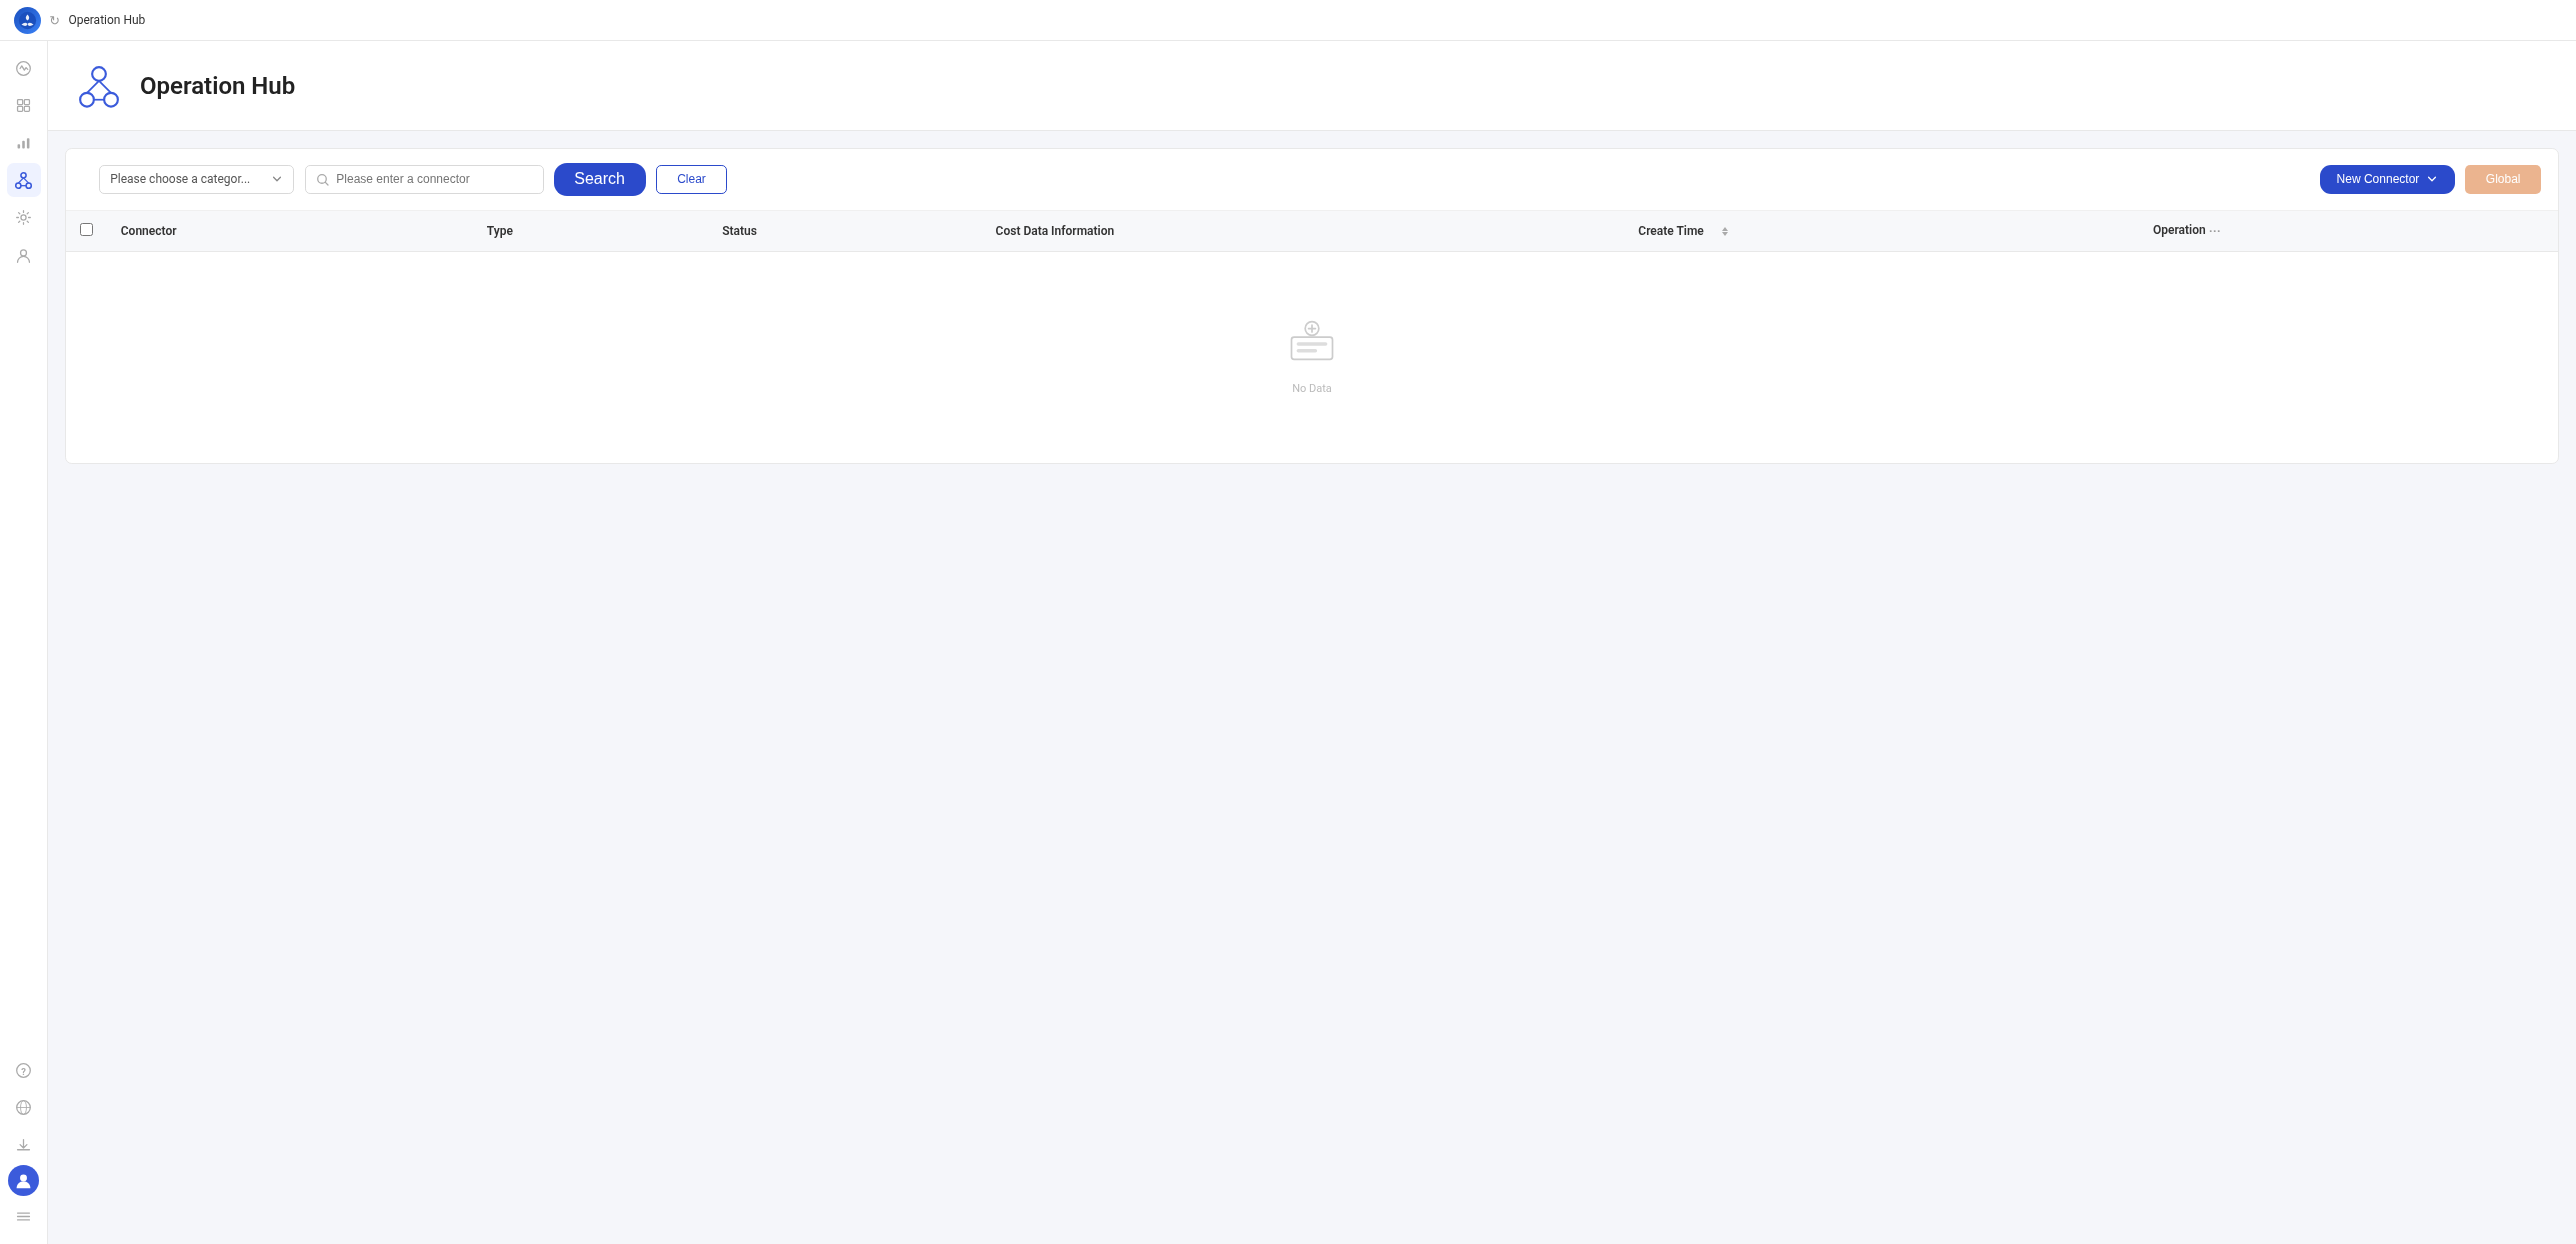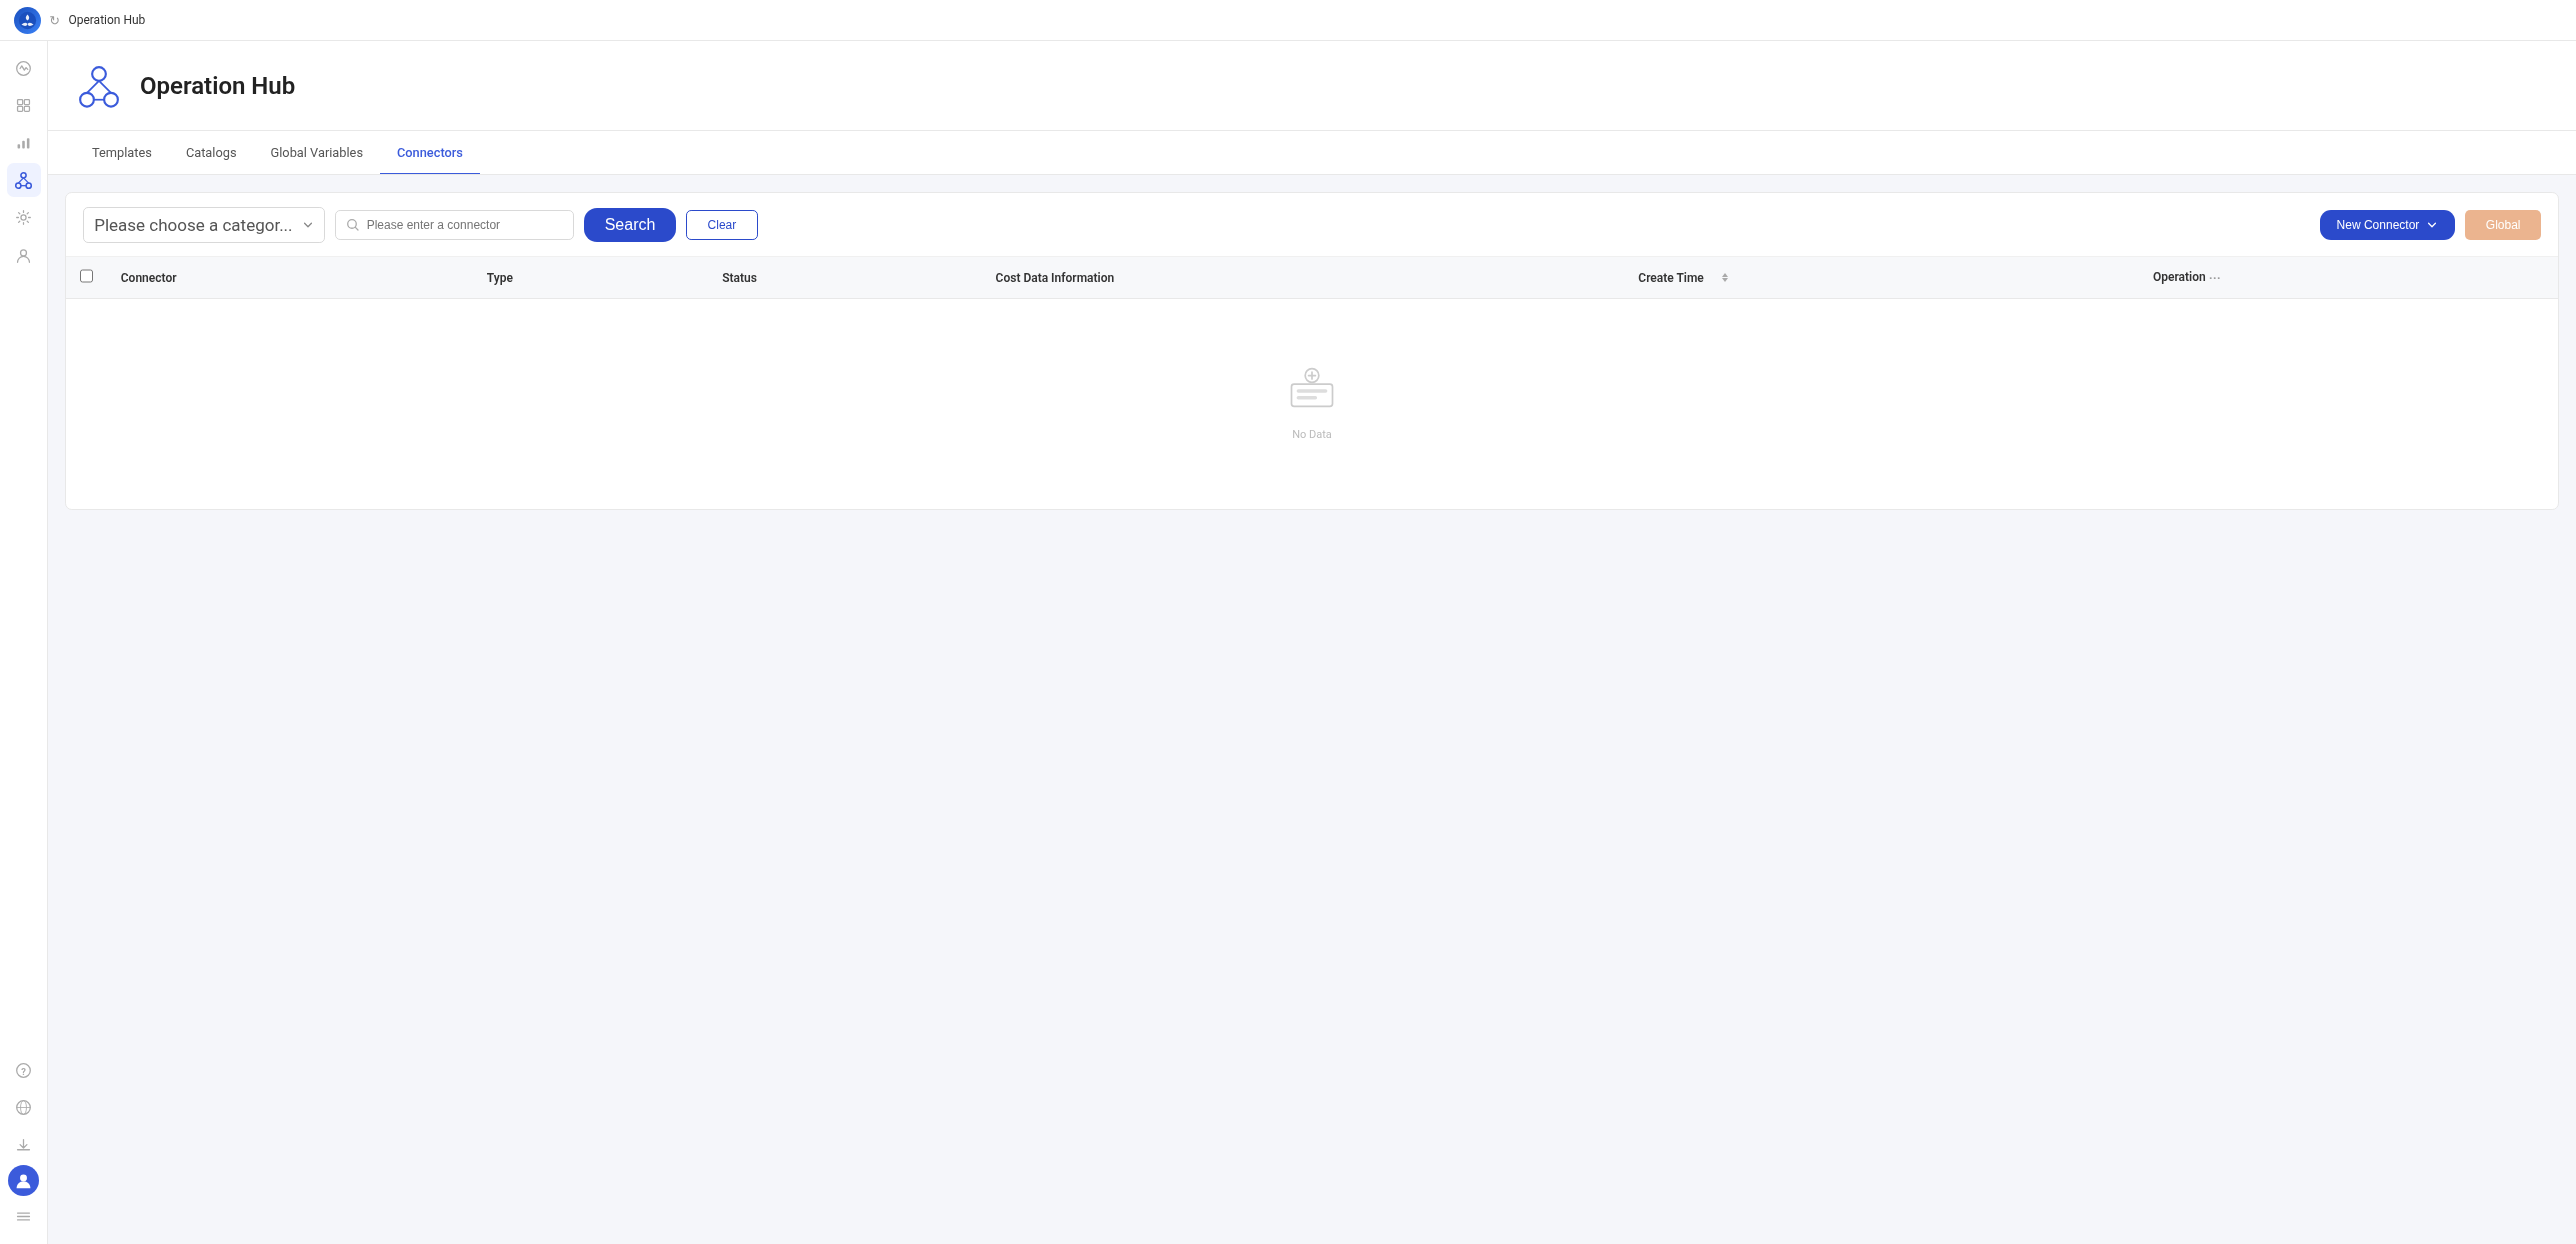--- a/index.html
+++ b/index.html
@@ -132,29 +132,30 @@
       border-bottom: 0.9px solid #f0f0f0;
     }
     .toolbar-right {
       margin-left: auto;
       display: flex;
       gap: 10.2px;
     }
     .category-select {
       display: flex;
       align-items: center;
-      gap: 9px;
+      gap: 21px;
       border: 0.9px solid #d9d9d9;
       border-radius: 5.1px;
       padding: 6.8px 10.2px;
       background: #fff;
       cursor: pointer;
-      font-size: 17px;
+      font-size: 12px;
       color: #555;
       min-width: 154px;
+      margin-left: 16px;
     }
     .category-select svg { color: #888; }
     .search-input-wrap {
       display: flex;
       align-items: center;
       gap: 6.8px;
       border: 0.9px solid #d9d9d9;
       border-radius: 5.1px;
       padding: 6.8px 10.2px;
       background: #fff;
@@ -405,26 +406,20 @@
         <circle cx="28" cy="14" r="8" stroke="#3b5bdb" stroke-width="2.5" fill="none"></circle>
         <circle cx="14" cy="44" r="8" stroke="#3b5bdb" stroke-width="2.5" fill="none"></circle>
         <circle cx="42" cy="44" r="8" stroke="#3b5bdb" stroke-width="2.5" fill="none"></circle>
         <line x1="28" y1="22" x2="14" y2="36" stroke="#3b5bdb" stroke-width="2"></line>
         <line x1="28" y1="22" x2="42" y2="36" stroke="#3b5bdb" stroke-width="2"></line>
         <line x1="22" y1="44" x2="34" y2="44" stroke="#3b5bdb" stroke-width="2"></line>
       </svg>
       <h1 class="page-header-title">Operation Hub</h1>
     </div>
 
-    <div class="tabs-bar">
-      <div class="tab">Templates</div>
-      <div class="tab">Catalogs</div>
-      <div class="tab">Global Variables</div>
-      <div class="tab active">Connectors</div>
-    </div>
 
     <div class="content-panel">
 
       <div class="toolbar">
 
         <div class="category-select">
           <span>Please choose a categor...</span>
           <svg width="12" height="12" viewBox="0 0 14 14" fill="none">
             <path d="M3 5l4 4 4-4" stroke="#888" stroke-width="1.5" stroke-linecap="round" stroke-linejoin="round"></path>
           </svg>

